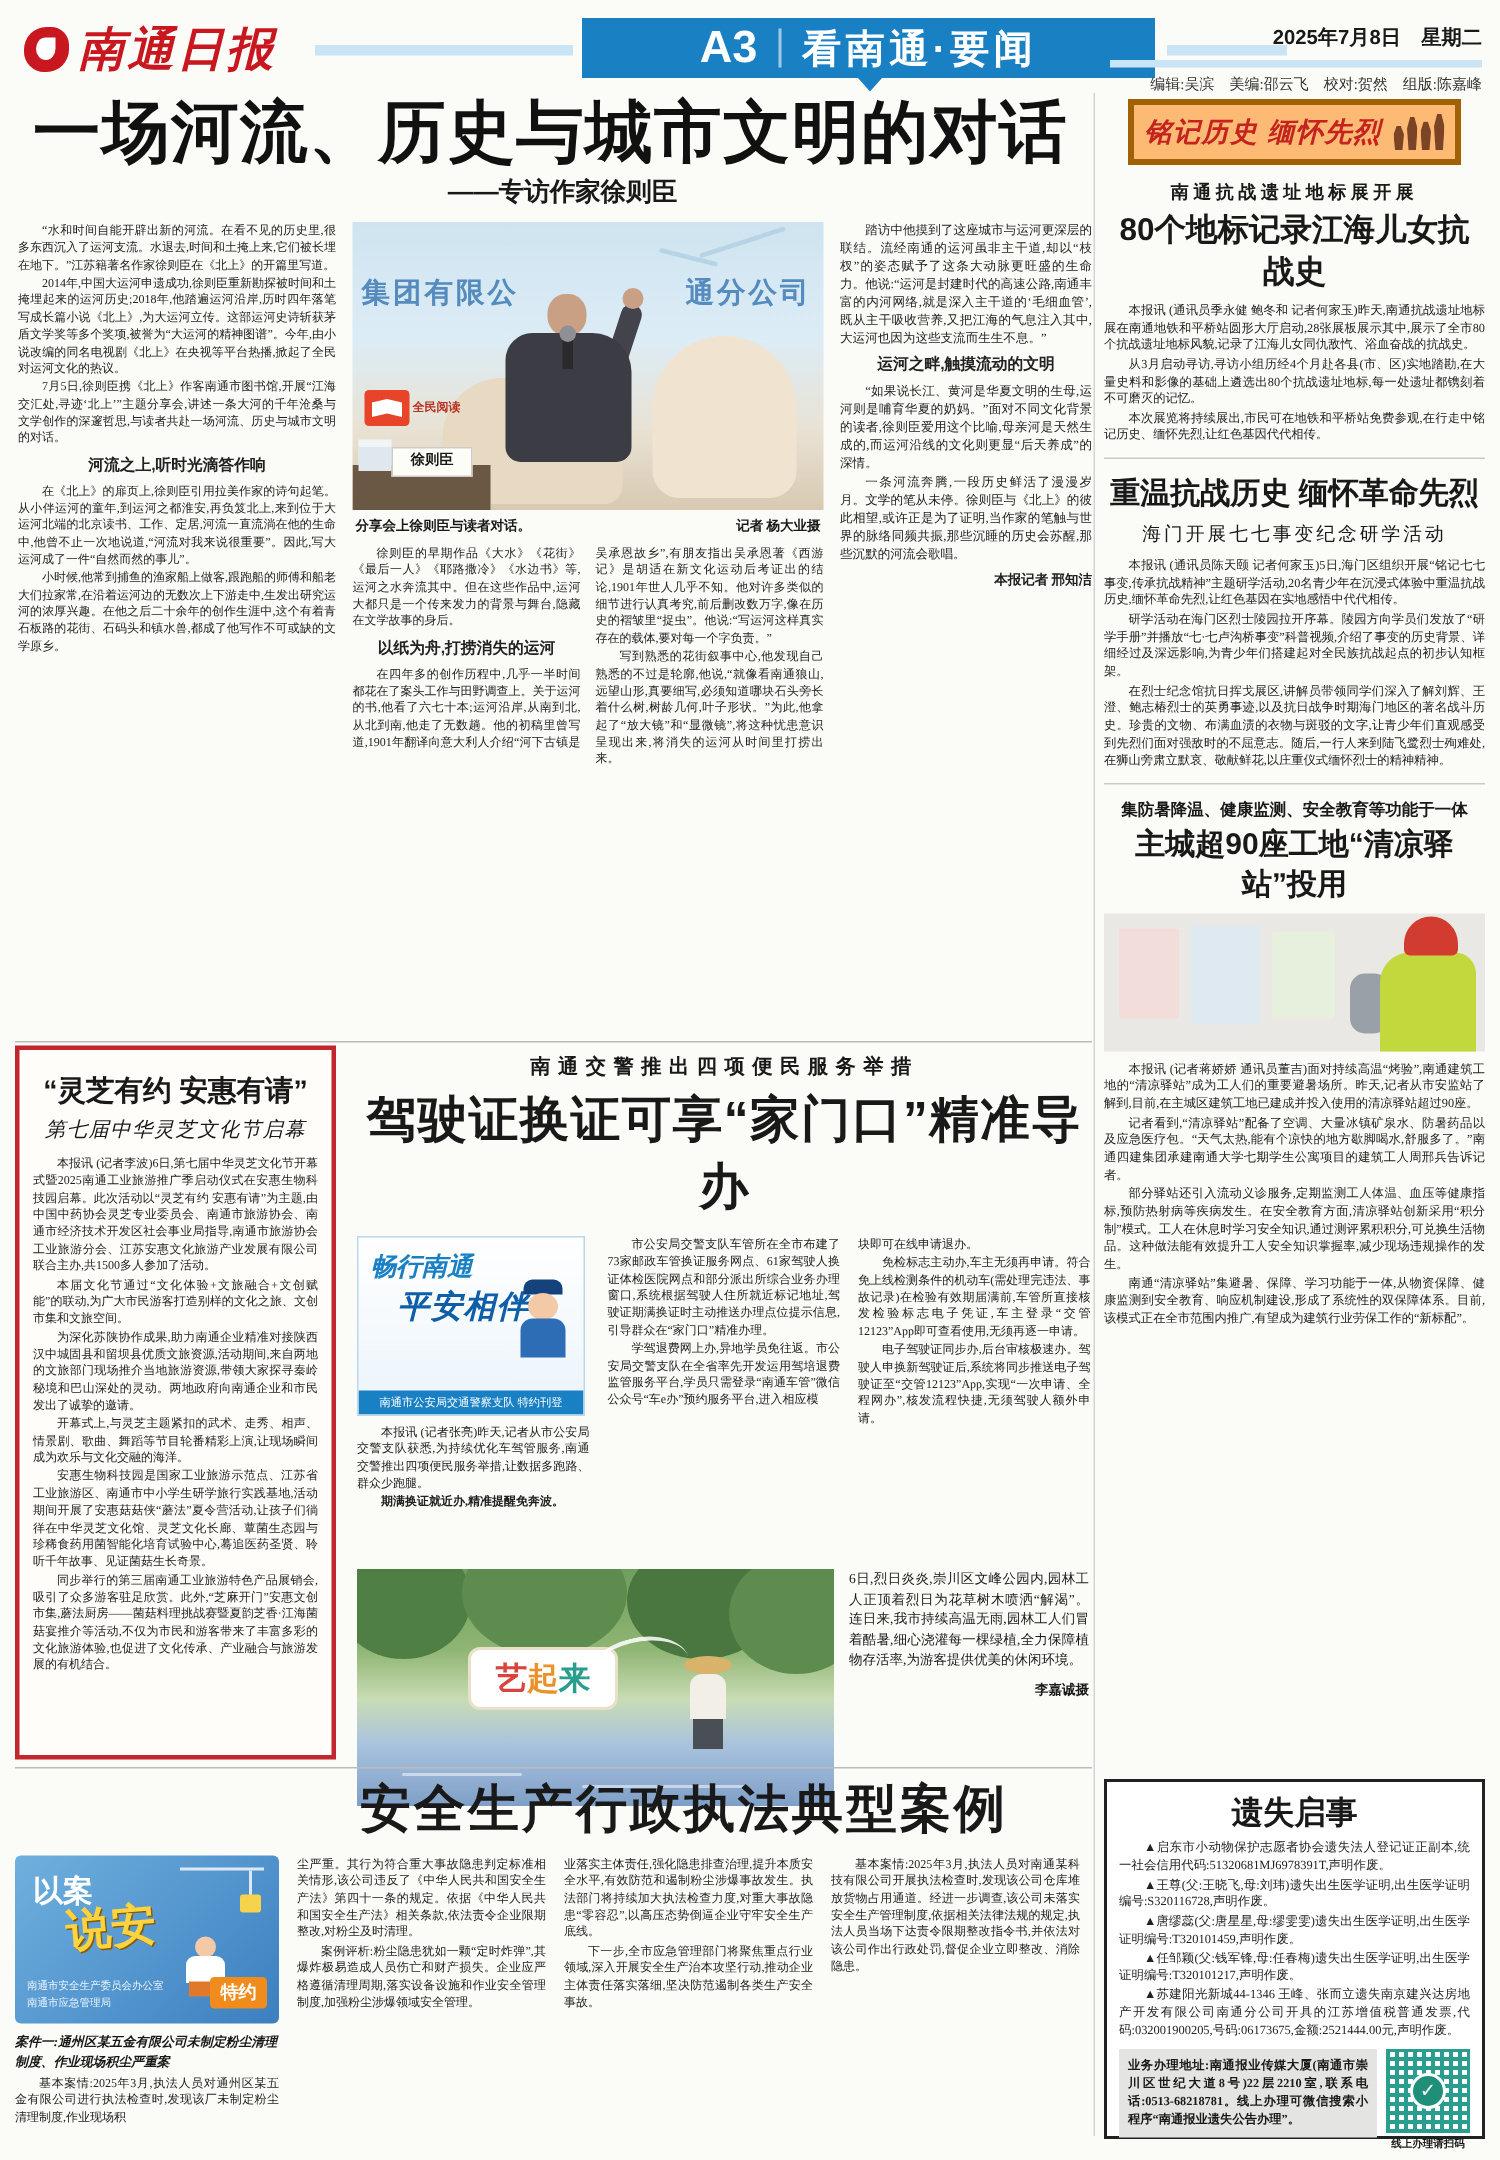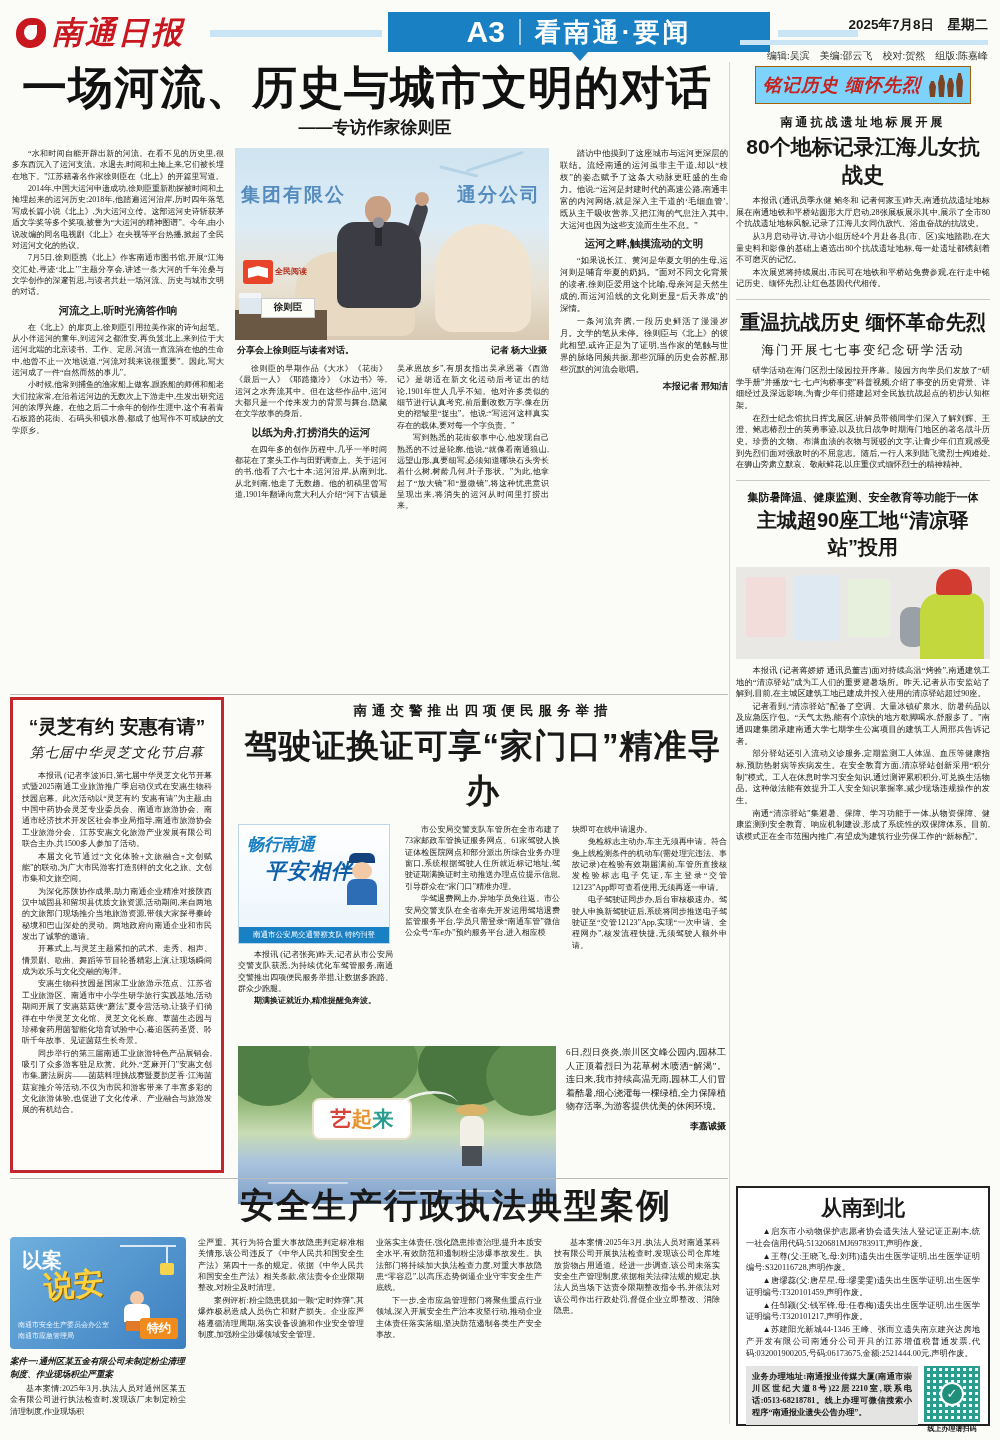--- a/index.html
+++ b/index.html
@@ -57,21 +57,21 @@
   .ncard{position:absolute;left:26px;bottom:22px;width:52px;height:18px;background:#fdfdf8;border:1px solid #ccc;
          font-size:9.5px;font-weight:bold;text-align:center;line-height:17px;}
   .nbooks{position:absolute;left:4px;bottom:26px;width:22px;height:16px;background:#dfe8ee;box-shadow:0 -5px 0 #f2f5f7;}
   .caption-row{display:flex;justify-content:space-between;font-size:9px;margin:4px 2px 6px;}
   .cap-l{font-weight:bold;}
   .cap-r{font-weight:bold;}
   .twocol{columns:2;column-gap:10px;flex:1;overflow:hidden;}
   
   .rail{position:absolute;left:736px;top:62px;width:254px;}
   .vline{position:absolute;left:729px;top:62px;width:1px;height:1362px;background:#d4d4d4;}
-  .badge{width:214px;margin:4px auto 10px;height:36px;background:#7dd3fc;border:1px solid #a16207;
+  .badge{width:214px;margin:4px auto 10px;height:36px;background:#fdba74;border:4px solid #a16207;
          display:flex;align-items:center;justify-content:center;gap:8px;position:relative;}
   .badge-txt{color:#c5231f;font-weight:900;font-style:italic;font-size:18px;font-family:"Liberation Sans",sans-serif;letter-spacing:1px;}
   .soldiers{display:flex;align-items:flex-end;gap:2px;height:24px;}
   .soldier{width:7px;background:#7b4425;clip-path:polygon(30% 0,70% 0,100% 35%,85% 100%,15% 100%,0 35%);}
   .r-kicker{text-align:center;font-size:12px;font-weight:bold;letter-spacing:3px;margin:2px 0;}
   .r-head{text-align:center;font-family:"Liberation Sans",sans-serif;font-weight:900;font-size:21px;margin:2px 0 6px;}
   .r-head2{font-size:20px;}
   .r-sub{text-align:center;font-size:12.5px;letter-spacing:2px;margin:0 0 6px;}
   .rail .body-col{font-size:8.2px;}
   .rail-div{border-top:1px solid #c9c9c9;margin:9px 0;}
@@ -251,20 +251,21 @@
         <p>本次展览将持续展出,市民可在地铁和平桥站免费参观,在行走中铭记历史、缅怀先烈,让红色基因代代相传。</p>
       </div>
     </div>
 
     <div class="rail-div"></div>
 
     <div>
       <div class="r-head r-head2">重温抗战历史 缅怀革命先烈</div>
       <div class="r-sub">海门开展七七事变纪念研学活动</div>
       <div class="body-col">
+        <p>本报讯 (通讯员陈天颐 记者何家玉)5日,海门区组织开展“铭记七七事变,传承抗战精神”主题研学活动,20名青少年在沉浸式体验中重温抗战历史,缅怀革命先烈,让红色基因在实地感悟中代代相传。</p>
         <p>研学活动在海门区烈士陵园拉开序幕。陵园方向学员们发放了“研学手册”并播放“七·七卢沟桥事变”科普视频,介绍了事变的历史背景、详细经过及深远影响,为青少年们搭建起对全民族抗战起点的初步认知框架。</p>
         <p>在烈士纪念馆抗日挥戈展区,讲解员带领同学们深入了解刘辉、王澄、鲍志椿烈士的英勇事迹,以及抗日战争时期海门地区的著名战斗历史。珍贵的文物、布满血渍的衣物与斑驳的文字,让青少年们直观感受到先烈们面对强敌时的不屈意志。随后,一行人来到陆飞鹭烈士殉难处,在狮山旁肃立默哀、敬献鲜花,以庄重仪式缅怀烈士的精神精神。</p>
       </div>
     </div>
 
     <div class="rail-div"></div>
 
     <div>
       <div class="r-kicker" style="font-size:11px;letter-spacing:0;">集防暑降温、健康监测、安全教育等功能于一体</div>
       <div class="r-head" style="font-size:20px;">主城超90座工地“清凉驿站”投用</div>
@@ -390,21 +391,21 @@
         <p style="text-indent:0;">业落实主体责任,强化隐患排查治理,提升本质安全水平,有效防范和遏制粉尘涉爆事故发生。执法部门将持续加大执法检查力度,对重大事故隐患“零容忍”,以高压态势倒逼企业守牢安全生产底线。</p>
         <p>下一步,全市应急管理部门将聚焦重点行业领域,深入开展安全生产治本攻坚行动,推动企业主体责任落实落细,坚决防范遏制各类生产安全事故。</p>
       </div>
       <div class="s-col body-col">
         <p>基本案情:2025年3月,执法人员对南通某科技有限公司开展执法检查时,发现该公司仓库堆放货物占用通道。经进一步调查,该公司未落实安全生产管理制度,依据相关法律法规的规定,执法人员当场下达责令限期整改指令书,并依法对该公司作出行政处罚,督促企业立即整改、消除隐患。</p>
       </div>
     </div>
   </div>
 
   <div class="lost">
-    <div class="lost-title">从南到北</div>
+    <div class="lost-title">遗失启事</div>
     <div class="body-col">
       <p>▲启东市小动物保护志愿者协会遗失法人登记证正副本,统一社会信用代码:51320681MJ6978391T,声明作废。</p>
       <p>▲王尊(父:王晓飞,母:刘玮)遗失出生医学证明,出生医学证明编号:S320116728,声明作废。</p>
       <p>▲唐缪蕊(父:唐星星,母:缪雯雯)遗失出生医学证明,出生医学证明编号:T320101459,声明作废。</p>
       <p>▲任邹颖(父:钱军锋,母:任春梅)遗失出生医学证明,出生医学证明编号:T320101217,声明作废。</p>
       <p>▲苏建阳光新城44-1346 王峰、张而立遗失南京建兴达房地产开发有限公司南通分公司开具的江苏增值税普通发票,代码:032001900205,号码:06173675,金额:2521444.00元,声明作废。</p>
     </div>
     <div class="lost-foot">
       <div class="lf-box">业务办理地址:南通报业传媒大厦(南通市崇川区世纪大道8号)22层2210室,联系电话:0513-68218781。线上办理可微信搜索小程序“南通报业遗失公告办理”。</div>
       <div>

